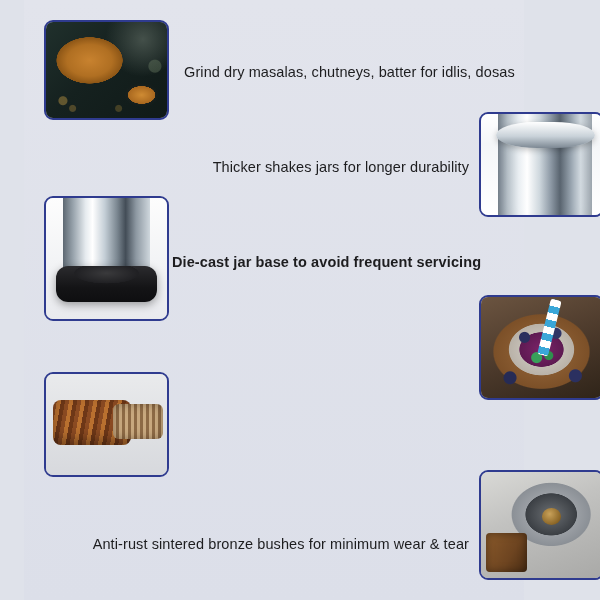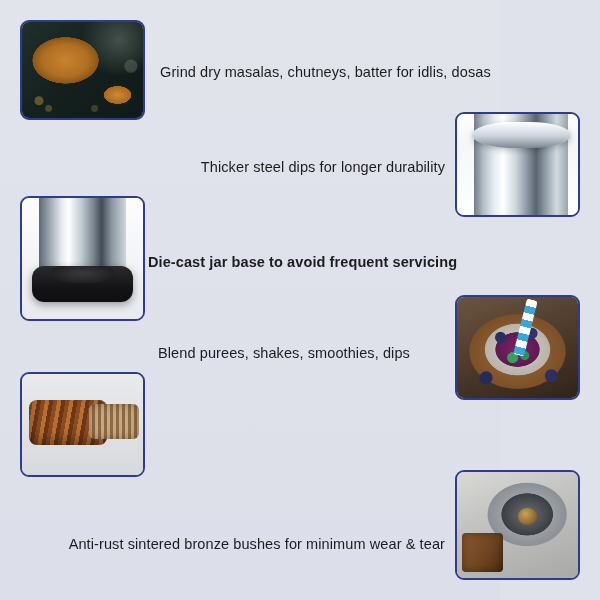--- a/index.html
+++ b/index.html
@@ -11,20 +11,21 @@
     height: 600px;
     background: #dfe2ea;
     font-family: "Liberation Sans", sans-serif;
     overflow: hidden;
   }
   #board {
     position: relative;
     width: 500px;
     height: 600px;
     background: linear-gradient(180deg, #e2e4ec 0%, #dcdfe9 100%);
+    margin-left: 24px;
   }
 
   
   .tile {
     position: absolute;
     border: 2px solid #2f3b8f;
     border-radius: 9px;
     overflow: hidden;
     box-sizing: border-box;
     background: #cfd3dd;
@@ -203,31 +204,30 @@
 <div id="board">
 
   <div class="tile" style="left:20px; top:20px; width:125px; height:100px;">
     <div class="art art-masala"></div>
   </div>
   <div class="caption" style="left:160px; top:62px; width:420px;">Grind dry masalas, chutneys, batter for idlis, dosas</div>
 
   <div class="tile" style="left:455px; top:112px; width:125px; height:105px;">
     <div class="art art-steeljar"></div>
   </div>
-  <div class="caption right" style="left:100px; top:157px; width:345px;">Thicker steel dips for longer durability</div>
+  <div class="caption right" style="left:100px; top:157px; width:345px;">Thicker shakes jars for longer durability</div>
 
   <div class="tile" style="left:20px; top:196px; width:125px; height:125px;">
     <div class="art art-jarbase"></div>
   </div>
   <div class="caption" style="left:148px; top:252px; width:430px;font-weight:bold;">Die-cast jar base to avoid frequent servicing</div>
 
   <div class="tile" style="left:455px; top:295px; width:125px; height:105px;">
     <div class="art art-smoothie"></div>
   </div>
-  <div class="caption" style="left:158px; top:343px; width:290px;">Blend purees, shakes, smoothies, dips</div>
 
   <div class="tile" style="left:20px; top:372px; width:125px; height:105px;">
     <div class="art art-armature"></div>
   </div>
 
   <div class="tile" style="left:455px; top:470px; width:125px; height:110px;">
     <div class="art art-bushes"></div>
   </div>
   <div class="caption right" style="left:55px; top:534px; width:390px;">Anti-rust sintered bronze bushes for minimum wear &amp; tear</div>
 

